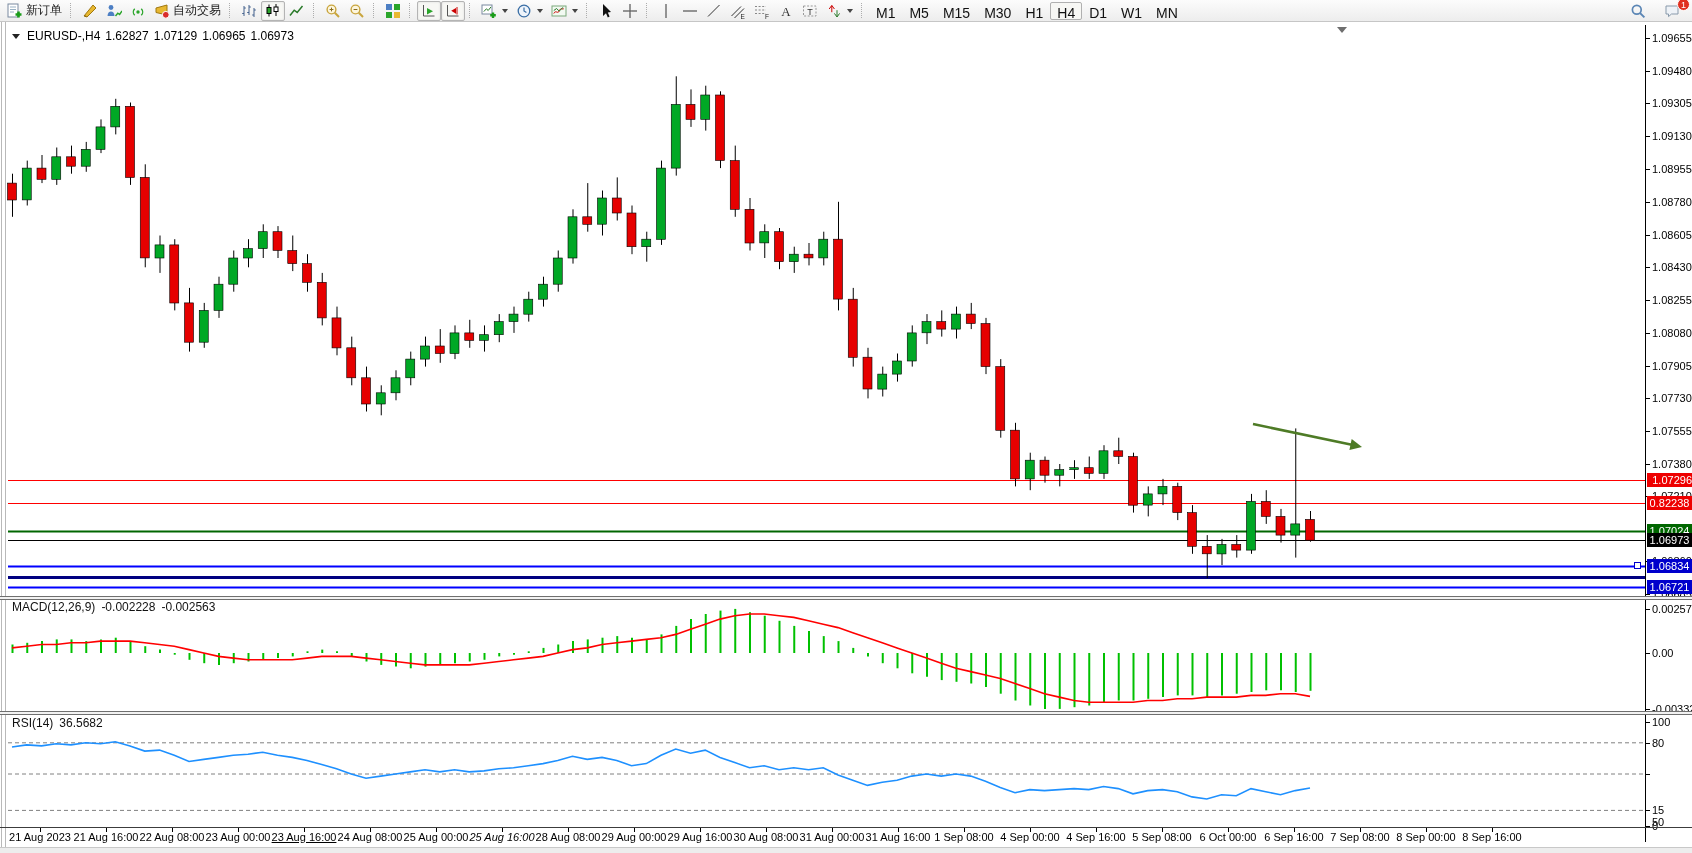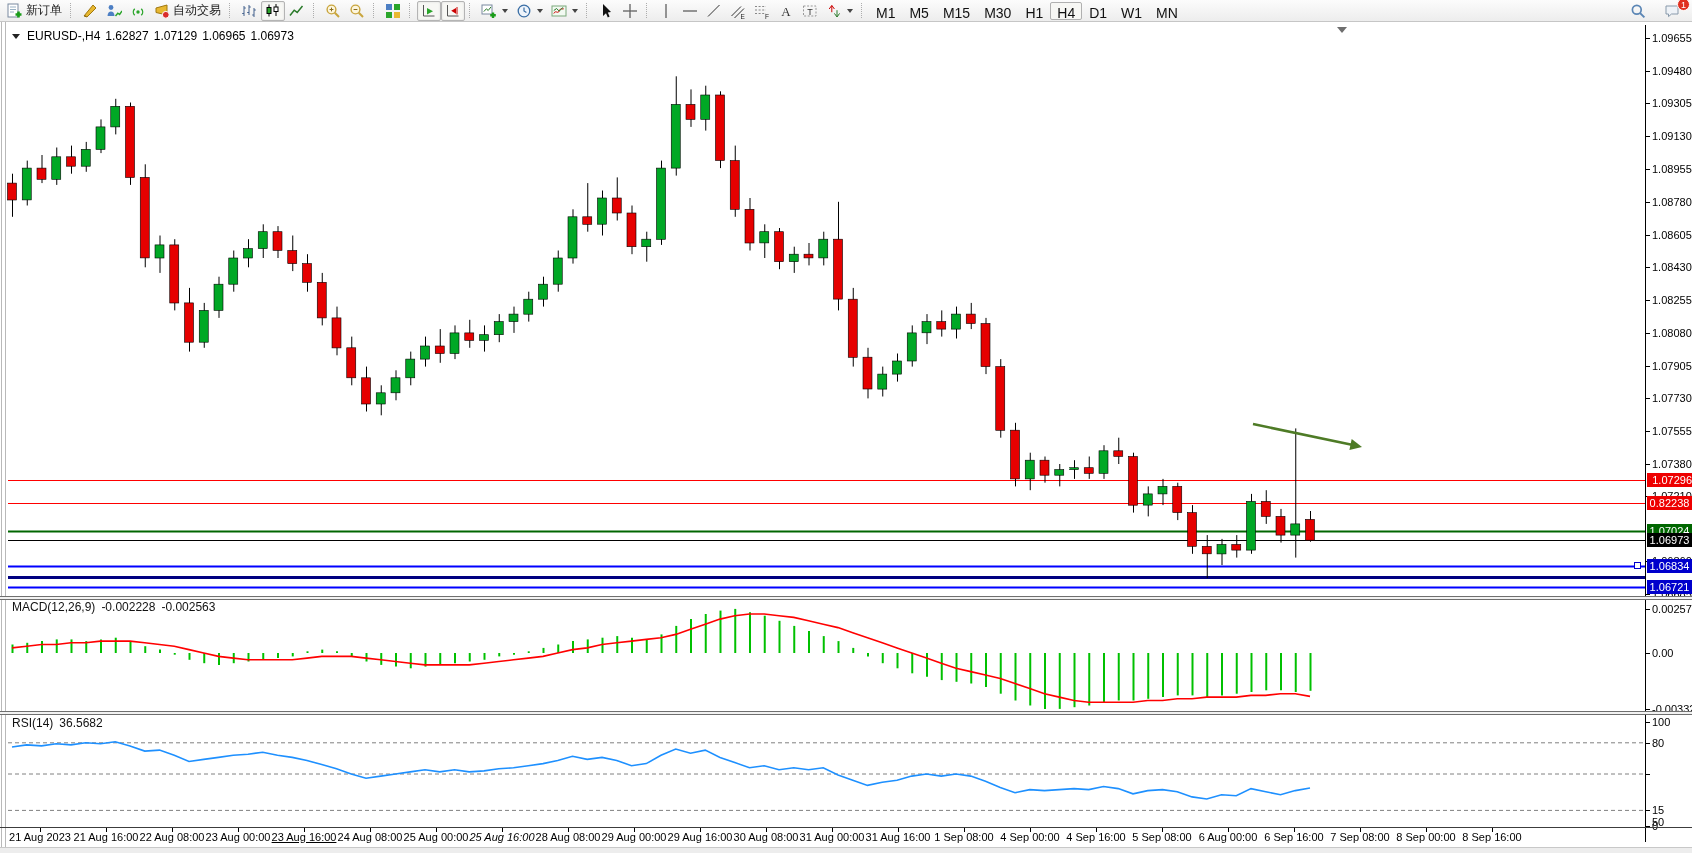--- a/index.html
+++ b/index.html
@@ -864,21 +864,21 @@
       <div class="tlabel" style="left: 898px;">31 Aug 16:00</div>
       <div class="ttick" style="left: 964px;"></div>
       <div class="tlabel" style="left: 964px;">1 Sep 08:00</div>
       <div class="ttick" style="left: 1030px;"></div>
       <div class="tlabel" style="left: 1030px;">4 Sep 00:00</div>
       <div class="ttick" style="left: 1096px;"></div>
       <div class="tlabel" style="left: 1096px;">4 Sep 16:00</div>
       <div class="ttick" style="left: 1162px;"></div>
       <div class="tlabel" style="left: 1162px;">5 Sep 08:00</div>
       <div class="ttick" style="left: 1228px;"></div>
-      <div class="tlabel" style="left: 1228px;">6 Aug 00:00</div>
+      <div class="tlabel" style="left: 1228px;">6 Oct 00:00</div>
       <div class="ttick" style="left: 1294px;"></div>
       <div class="tlabel" style="left: 1294px;">6 Sep 16:00</div>
       <div class="ttick" style="left: 1360px;"></div>
       <div class="tlabel" style="left: 1360px;">7 Sep 08:00</div>
       <div class="ttick" style="left: 1426px;"></div>
       <div class="tlabel" style="left: 1426px;">8 Sep 00:00</div>
       <div class="ttick" style="left: 1492px;"></div>
       <div class="tlabel" style="left: 1492px;">8 Sep 16:00</div>
     </div>
 

